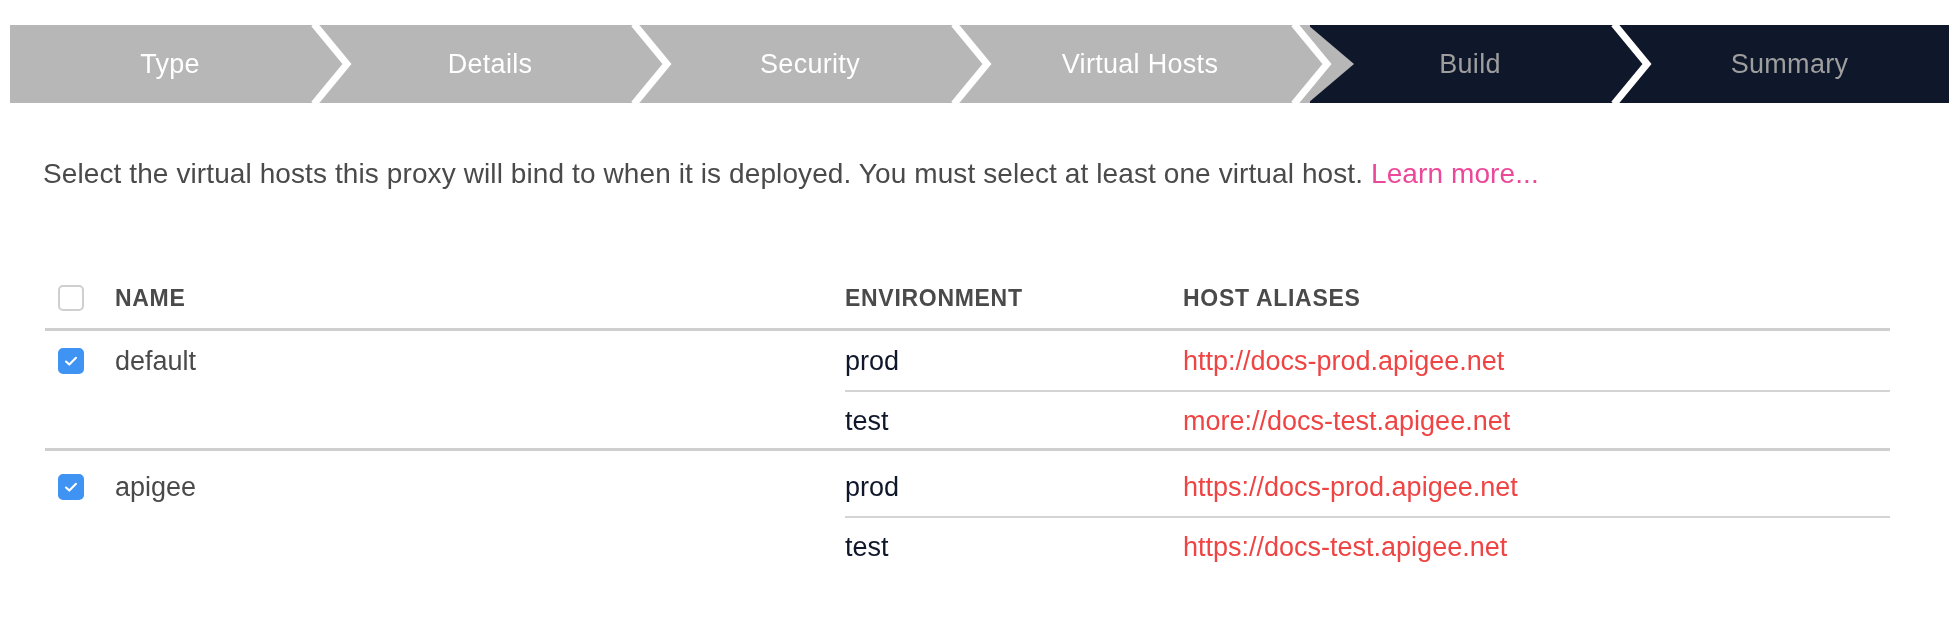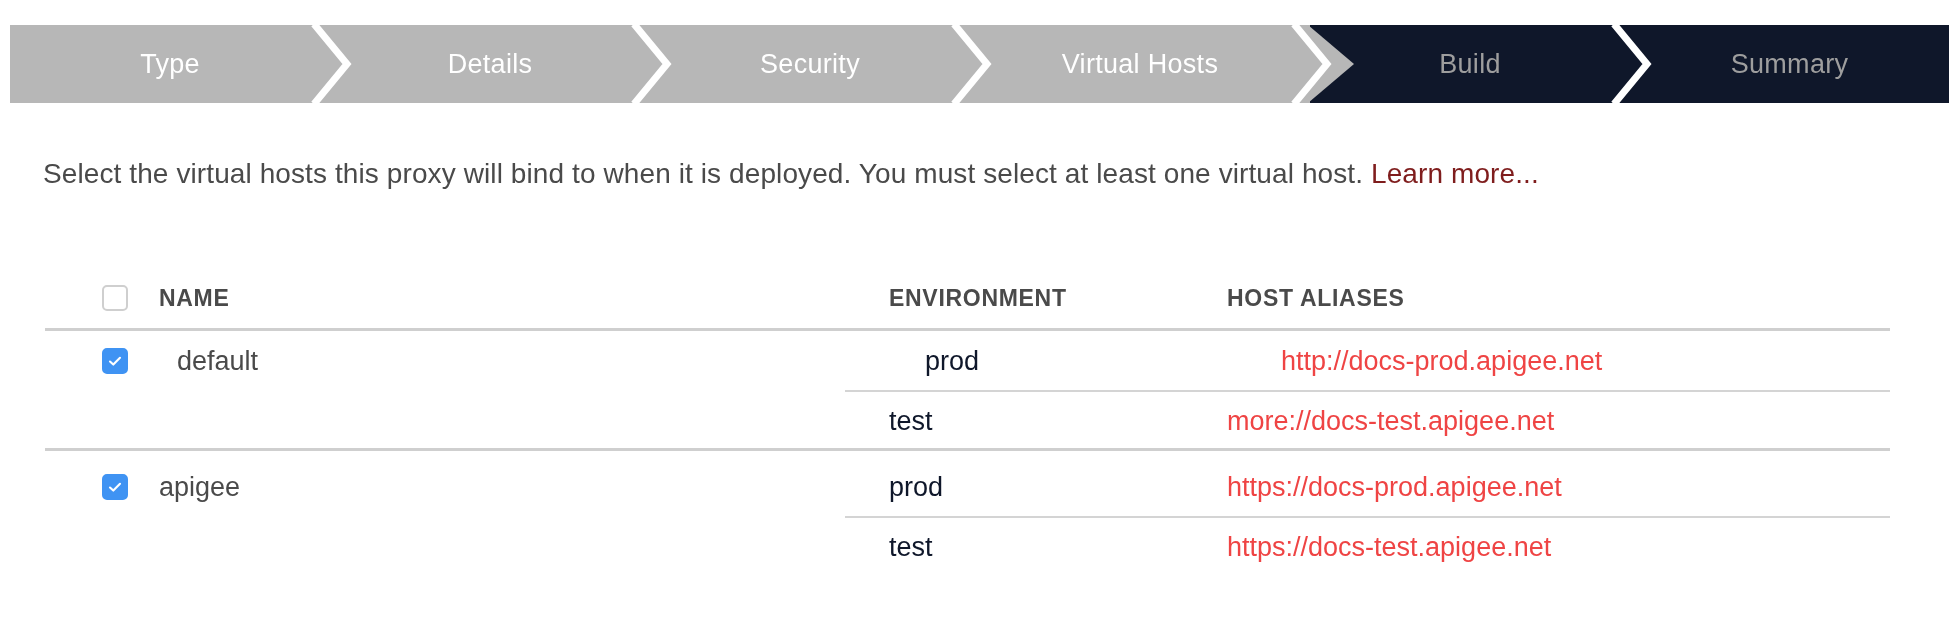--- a/index.html
+++ b/index.html
@@ -75,38 +75,37 @@
   .description {
     position: absolute;
     left: 43px;
     top: 158px;
     font-size: 28px;
     color: #4a4a4a;
     white-space: nowrap;
     letter-spacing: 0.1px;
   }
   .description .learn-link {
-    color: #7f1d1d;
+    color: #ec4899;
     text-decoration: none;
     cursor: pointer;
   }
 
   
   .vh-table {
     position: absolute;
     left: 0;
     top: 268px;
     width: 1949px;
   }
   .vh-row {
     position: relative;
     display: flex;
     align-items: flex-start;
     height: 60px;
-    padding-left: 44px;
   }
 
   .col-check {
     flex: 0 0 auto;
     width: 115px;
     padding-left: 58px;
     box-sizing: border-box;
     display: flex;
     align-items: center;
     height: 60px;
@@ -246,21 +245,21 @@
 <div class="vh-table" id="vh-table">
     <div class="vh-row vh-header">
       <div class="col-check">
         <span class="checkbox unchecked"></span>
       </div>
       <div class="col-name">NAME</div>
       <div class="col-env">ENVIRONMENT</div>
       <div class="col-host">HOST ALIASES</div>
     </div>
     <div class="divider-full" style="top: 60px;"></div>
-    <div class="vh-row" style="position: absolute; top: 63px; left: 0px; width: 1949px; gap: 18px;">
+    <div class="vh-row" style="position: absolute; top: 63px; left: 0px; width: 1949px;">
       <div class="col-check">
         <span class="checkbox checked">
           <svg width="16" height="16" viewBox="0 0 16 16">
             <polyline points="3,8.5 6.3,11.6 13,4.8" fill="none" stroke="#ffffff" stroke-width="2.1" stroke-linecap="round" stroke-linejoin="round"></polyline>
           </svg>
         </span>
       </div>
       <div class="col-name">default</div>
       <div class="col-env">prod</div>
       <div class="col-host">http://docs-prod.apigee.net</div>

